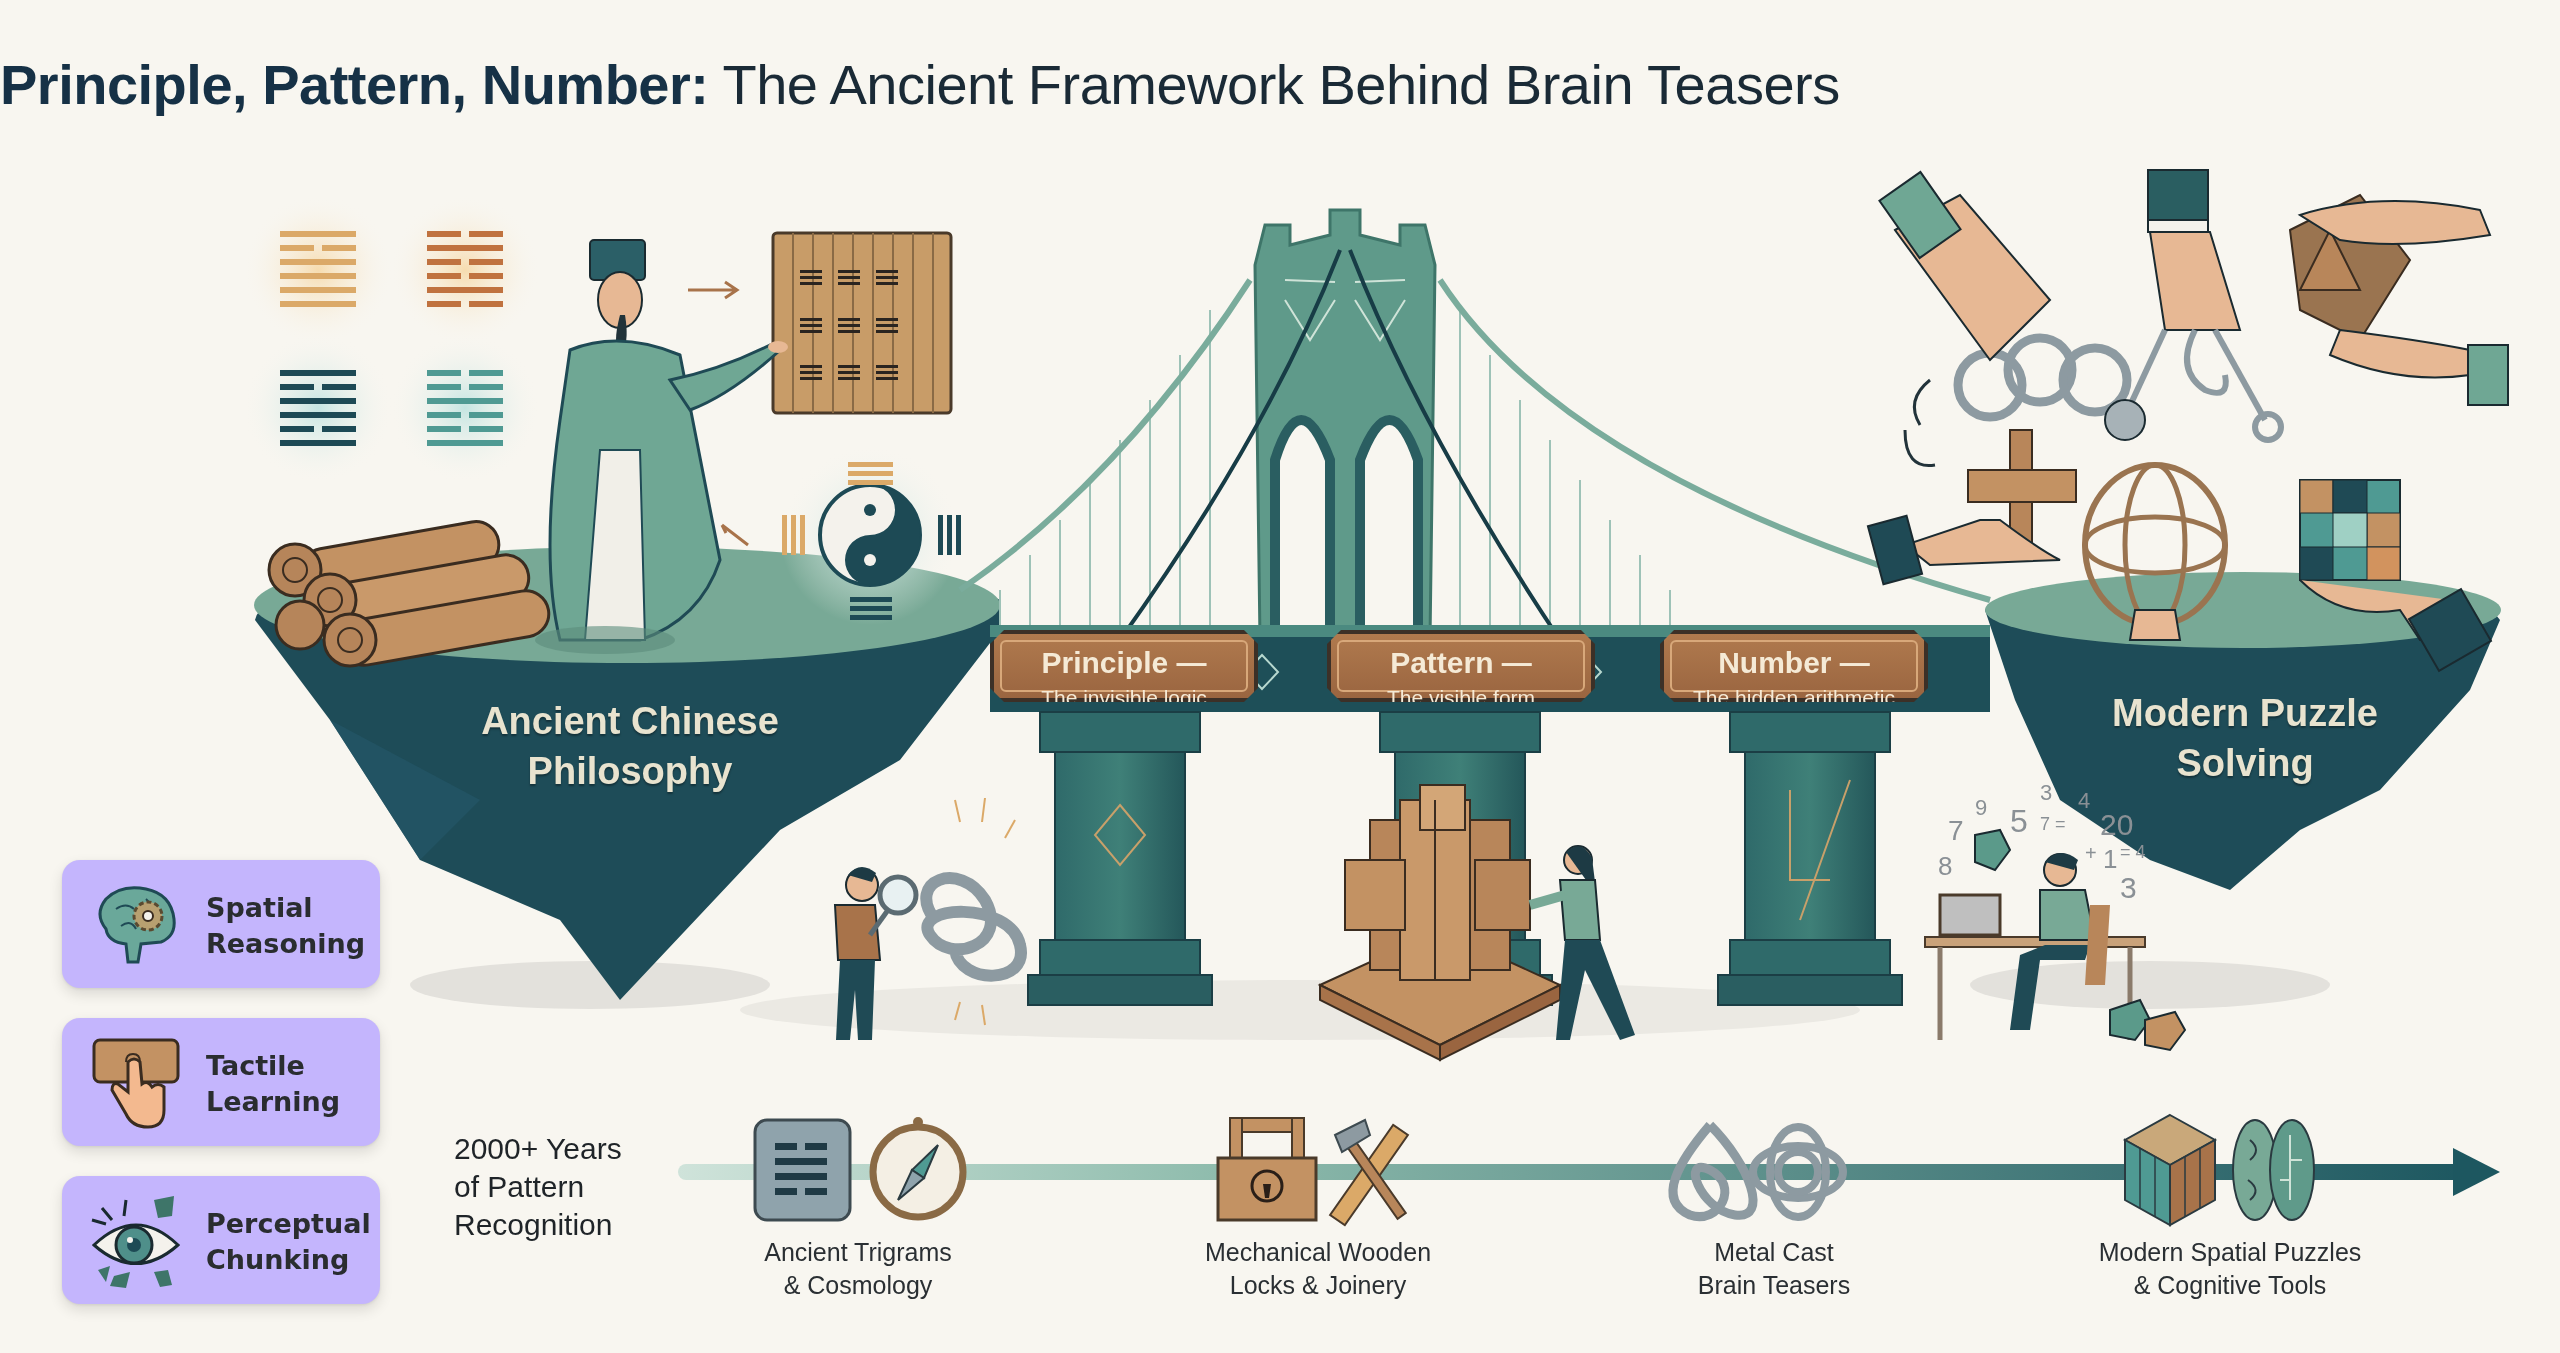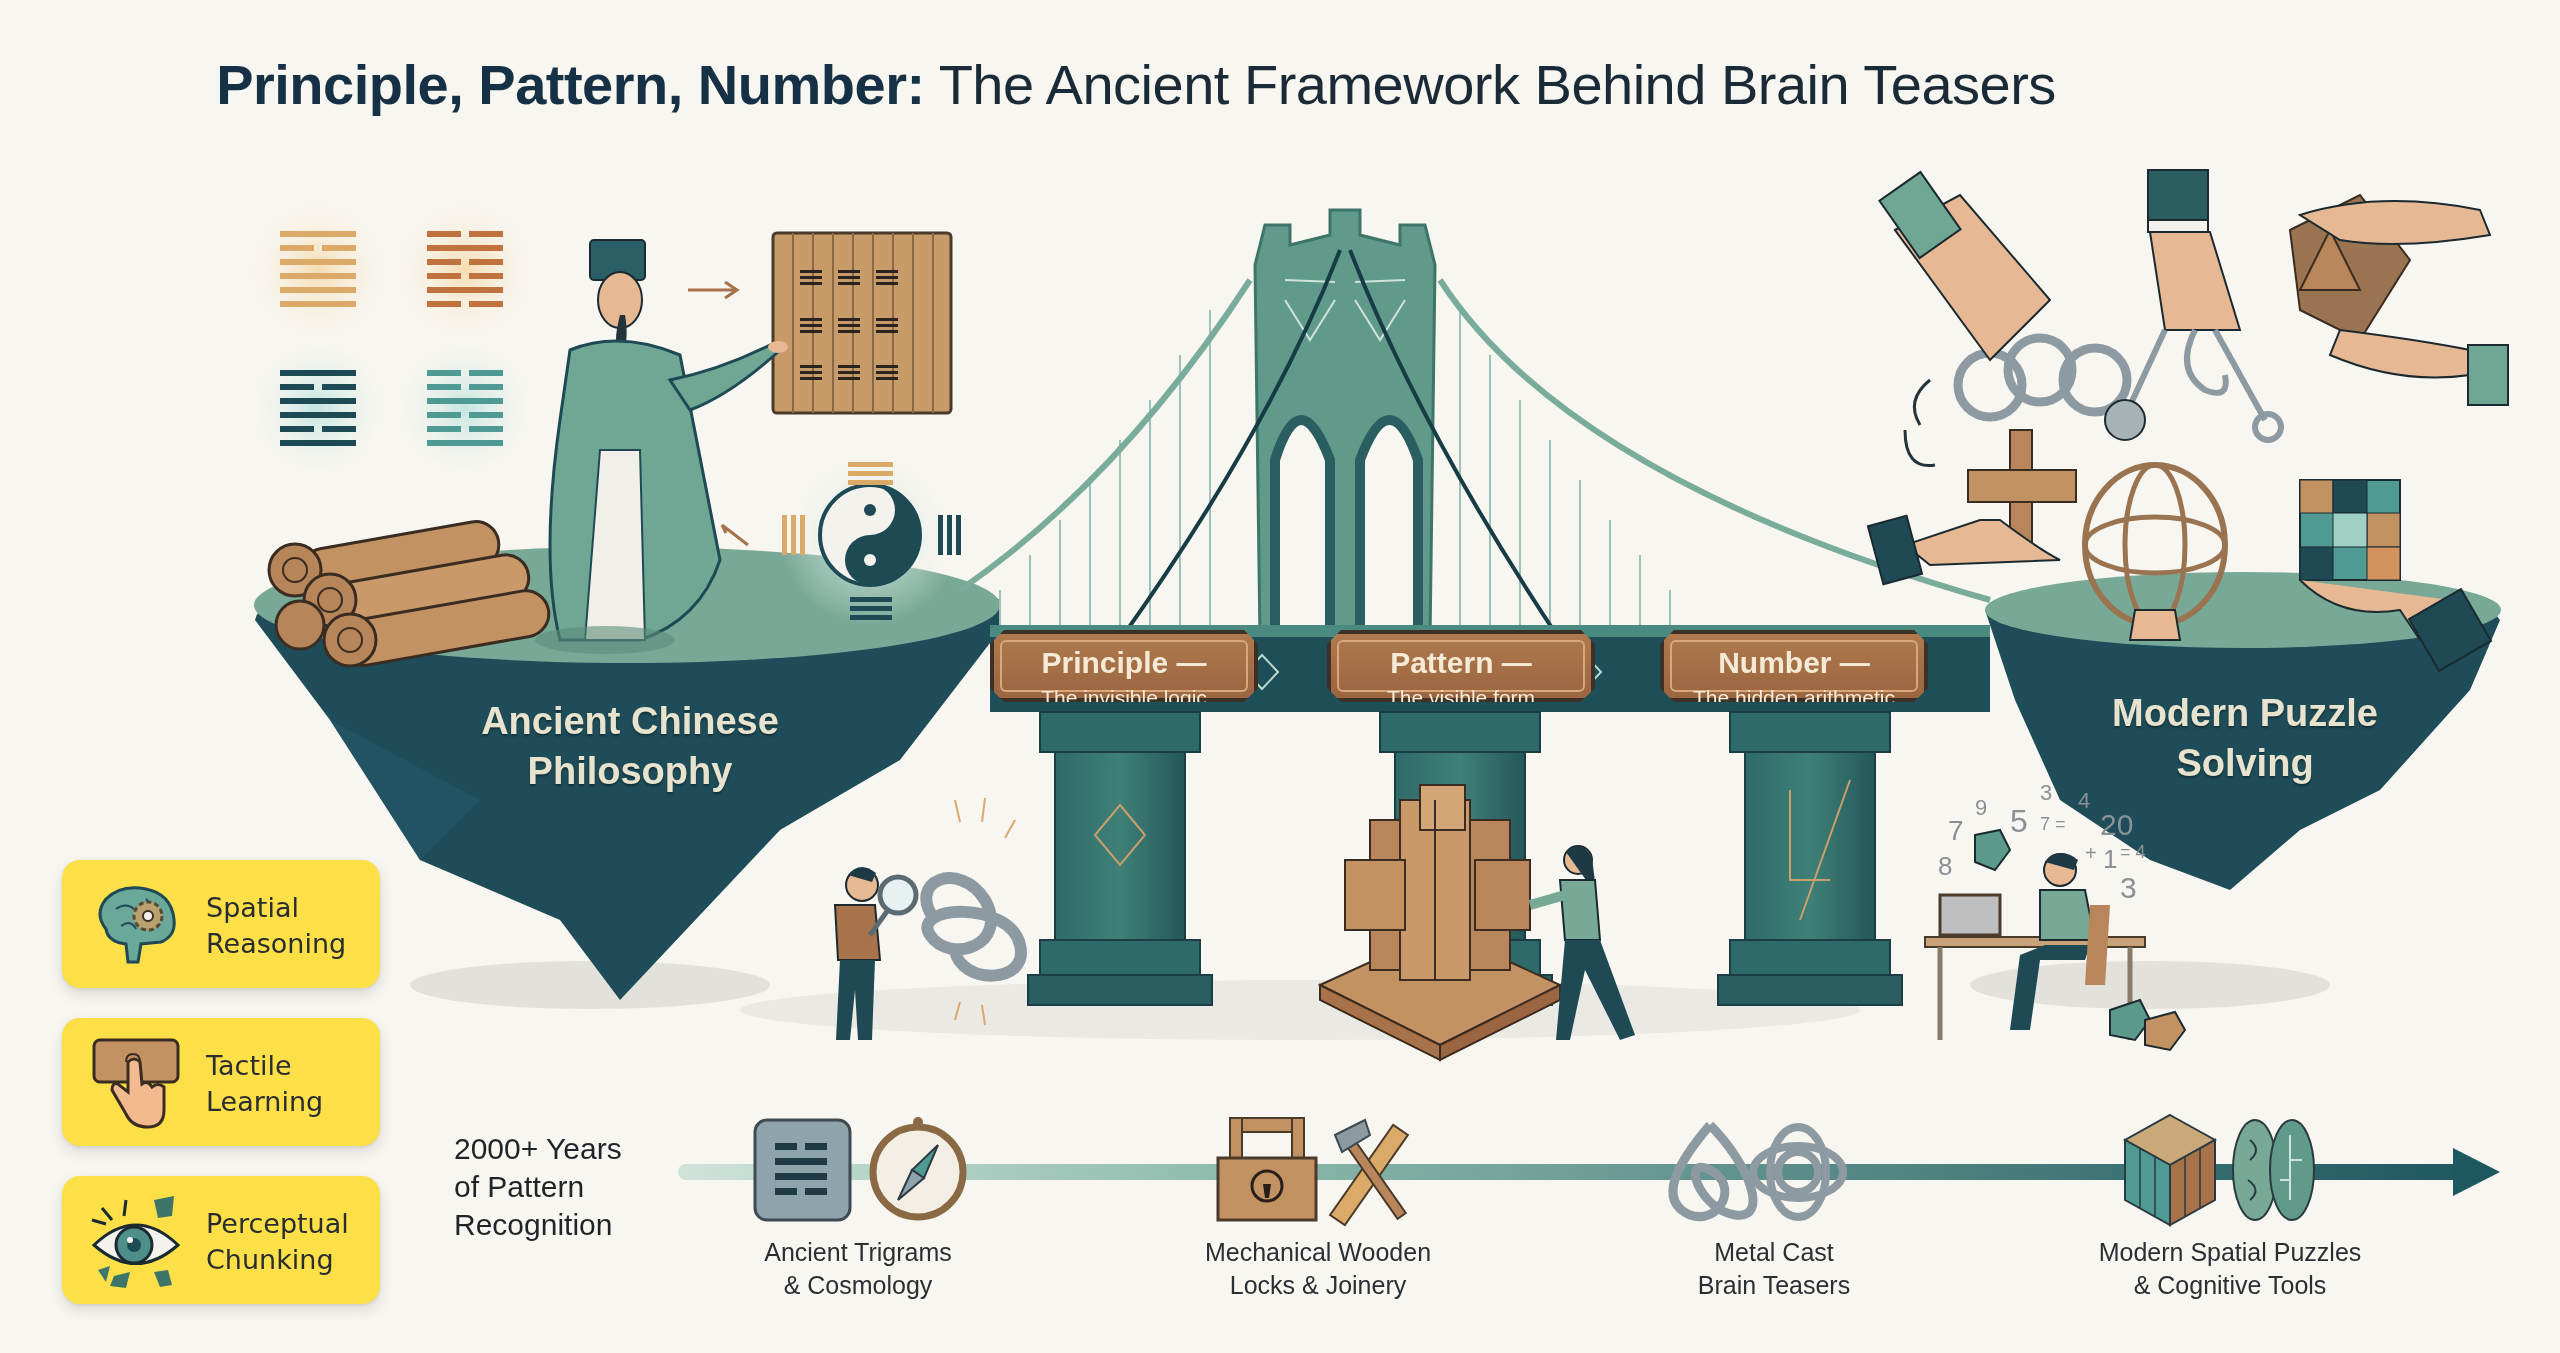--- a/index.html
+++ b/index.html
@@ -7,21 +7,21 @@
   body {
     background: #f8f6f0;
     font-family: "Liberation Sans", "DejaVu Sans", sans-serif;
     position: relative;
     color: #1f2b33;
   }
   .abs { position: absolute; }
 
   
   .title {
-    position: absolute; left: 0; top: 52px; width: 2272px; text-align: center;
+    position: absolute; left: 0; top: 52px; width: 2272px; text-align: left;
     font-size: 56px; letter-spacing: -0.5px; color: #1a2a36;
     font-family: "Liberation Sans", sans-serif;
   }
   .title .bold { font-weight: 700; color: #163146; }
   .title .reg { font-weight: 400; }
 
   
   .island-label {
     position: absolute; text-align: center; color: #e8e3cf;
     font-weight: 700; font-size: 38px; line-height: 50px;
@@ -39,22 +39,23 @@
   }
   .plaque-inner {
     position: absolute; inset: 6px; border: 2px solid #d8a87a; border-radius: 6px;
   }
   .plaque .p-title { position: relative; font-weight: 700; font-size: 30px; margin-top: 12px; }
   .plaque .p-sub { position: relative; font-size: 21px; margin-top: 6px; font-weight: 400; }
 
   
   .card {
     position: absolute; left: 62px; width: 318px; height: 128px;
-    background: #fde047; border-radius: 18px;
+    background: #c4b5fd; border-radius: 18px;
     box-shadow: 0 6px 14px rgba(0,0,0,0.12), 0 1px 3px rgba(0,0,0,0.08);
+    font-weight: bold;
   }
   .card .icon { position: absolute; left: 24px; top: 14px; width: 100px; height: 100px; }
   .card .label {
     position: absolute; left: 144px; top: 30px; font-size: 27px; line-height: 36px; color: #2a2d30;
     font-family: "DejaVu Sans", sans-serif;
   }
 
   
   .tl-heading {
     position: absolute; left: 454px; top: 1130px; font-size: 30px; line-height: 38px; color: #1f2428;

